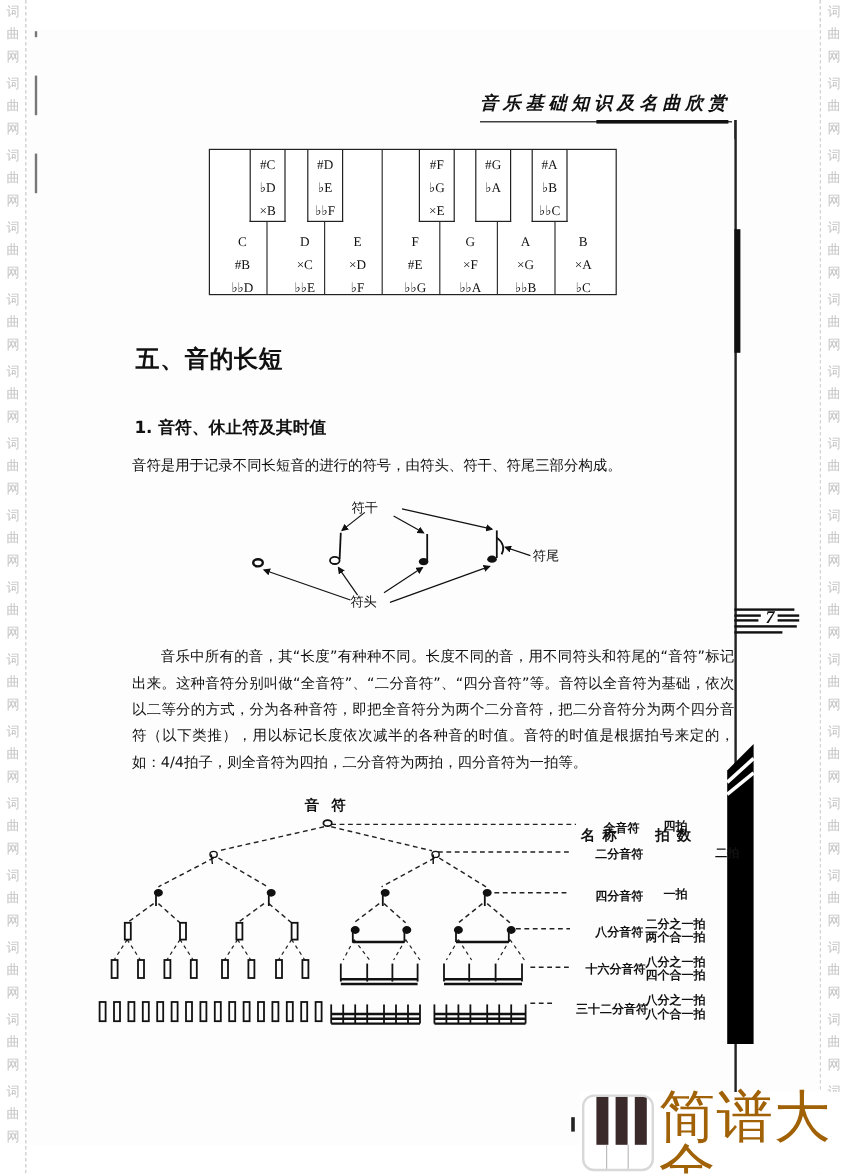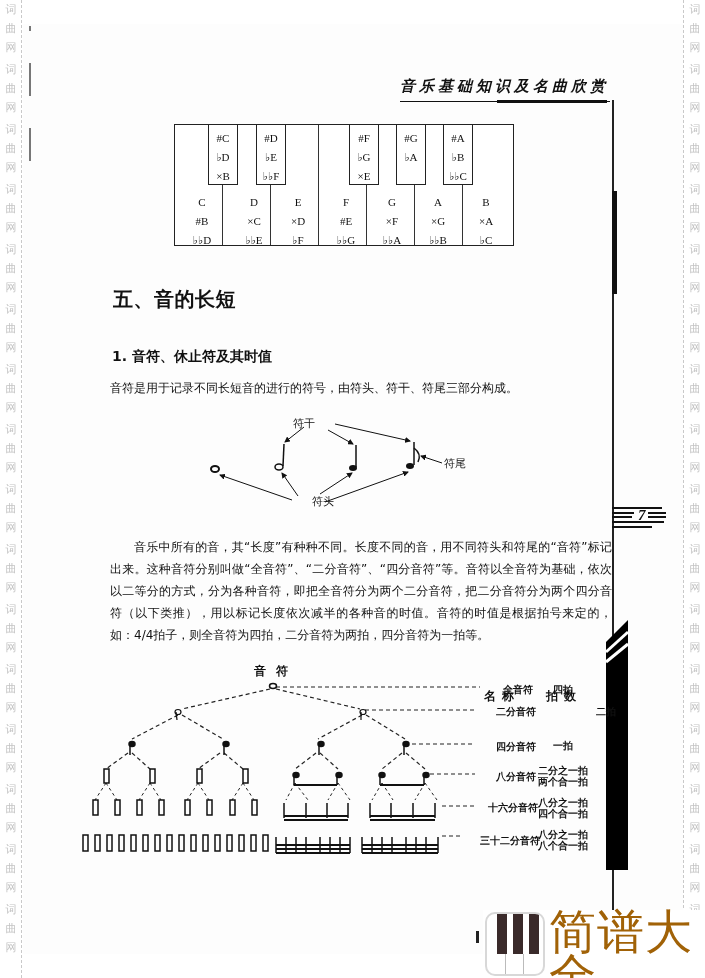--- a/index.html
+++ b/index.html
@@ -363,21 +363,21 @@
     <line x1="135" y1="14" x2="210" y2="31" stroke="#111" stroke-width="1" marker-end="url(#ah)"></line>
 
     <line x1="92" y1="90" x2="20" y2="65" stroke="#111" stroke-width="1" marker-end="url(#ah)"></line>
     <line x1="98" y1="86" x2="82" y2="63" stroke="#111" stroke-width="1" marker-end="url(#ah)"></line>
     <line x1="120" y1="84" x2="152" y2="63" stroke="#111" stroke-width="1" marker-end="url(#ah)"></line>
     <line x1="125" y1="92" x2="208" y2="62" stroke="#111" stroke-width="1" marker-end="url(#ah)"></line>
 
     <line x1="242" y1="53" x2="221" y2="46" stroke="#111" stroke-width="1" marker-end="url(#ah)"></line>
   </svg>
   <span class="fig-label" style="left:93px;top:6px;">符干</span>
-  <span class="fig-label" style="left:92px;top:84px;margin-left:20px;">符头</span>
+  <span class="fig-label" style="left:92px;top:84px;">符头</span>
   <span class="fig-label" style="left:244px;top:46px;">符尾</span>
 </div>
 
 <div class="para2">音乐中所有的音，其“长度”有种种不同。长度不同的音，用不同符头和符尾的“音符”标记出来。这种音符分别叫做“全音符”、“二分音符”、“四分音符”等。音符以全音符为基础，依次以二等分的方式，分为各种音符，即把全音符分为两个二分音符，把二分音符分为两个四分音符（以下类推），用以标记长度依次减半的各种音的时值。音符的时值是根据拍号来定的，如：4/4拍子，则全音符为四拍，二分音符为两拍，四分音符为一拍等。</div>
 
 <div class="tree-title">音符</div>
 <div class="col-head" style="left:484px;">名称</div>
 <div class="col-head" style="left:546px;">拍数</div>
 
 <svg class="tree-figure" width="540" height="215" viewBox="0 0 540 215">

